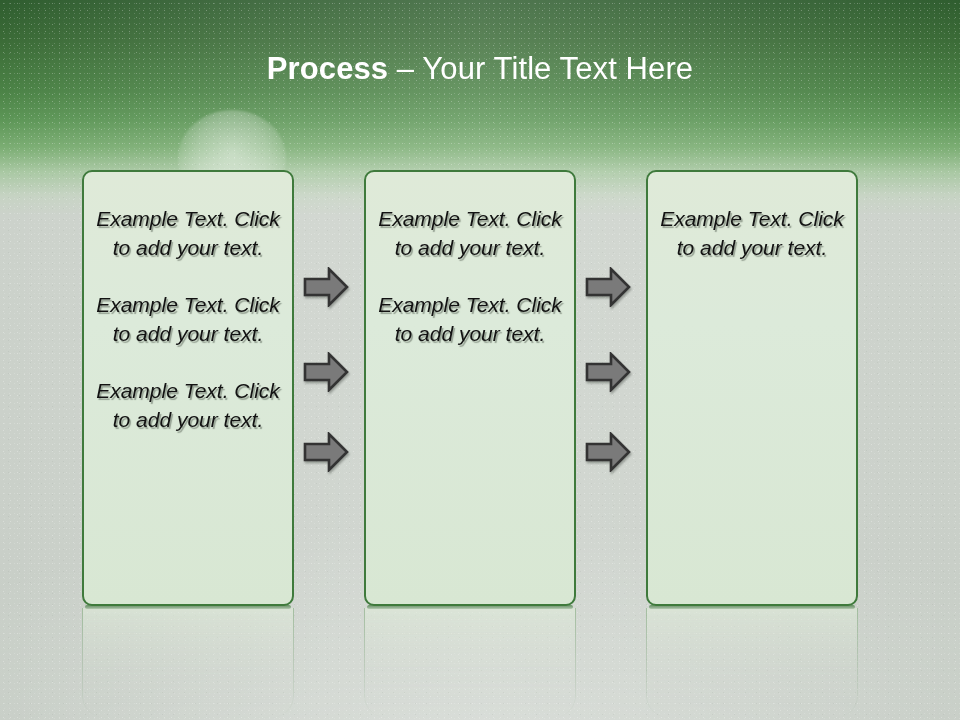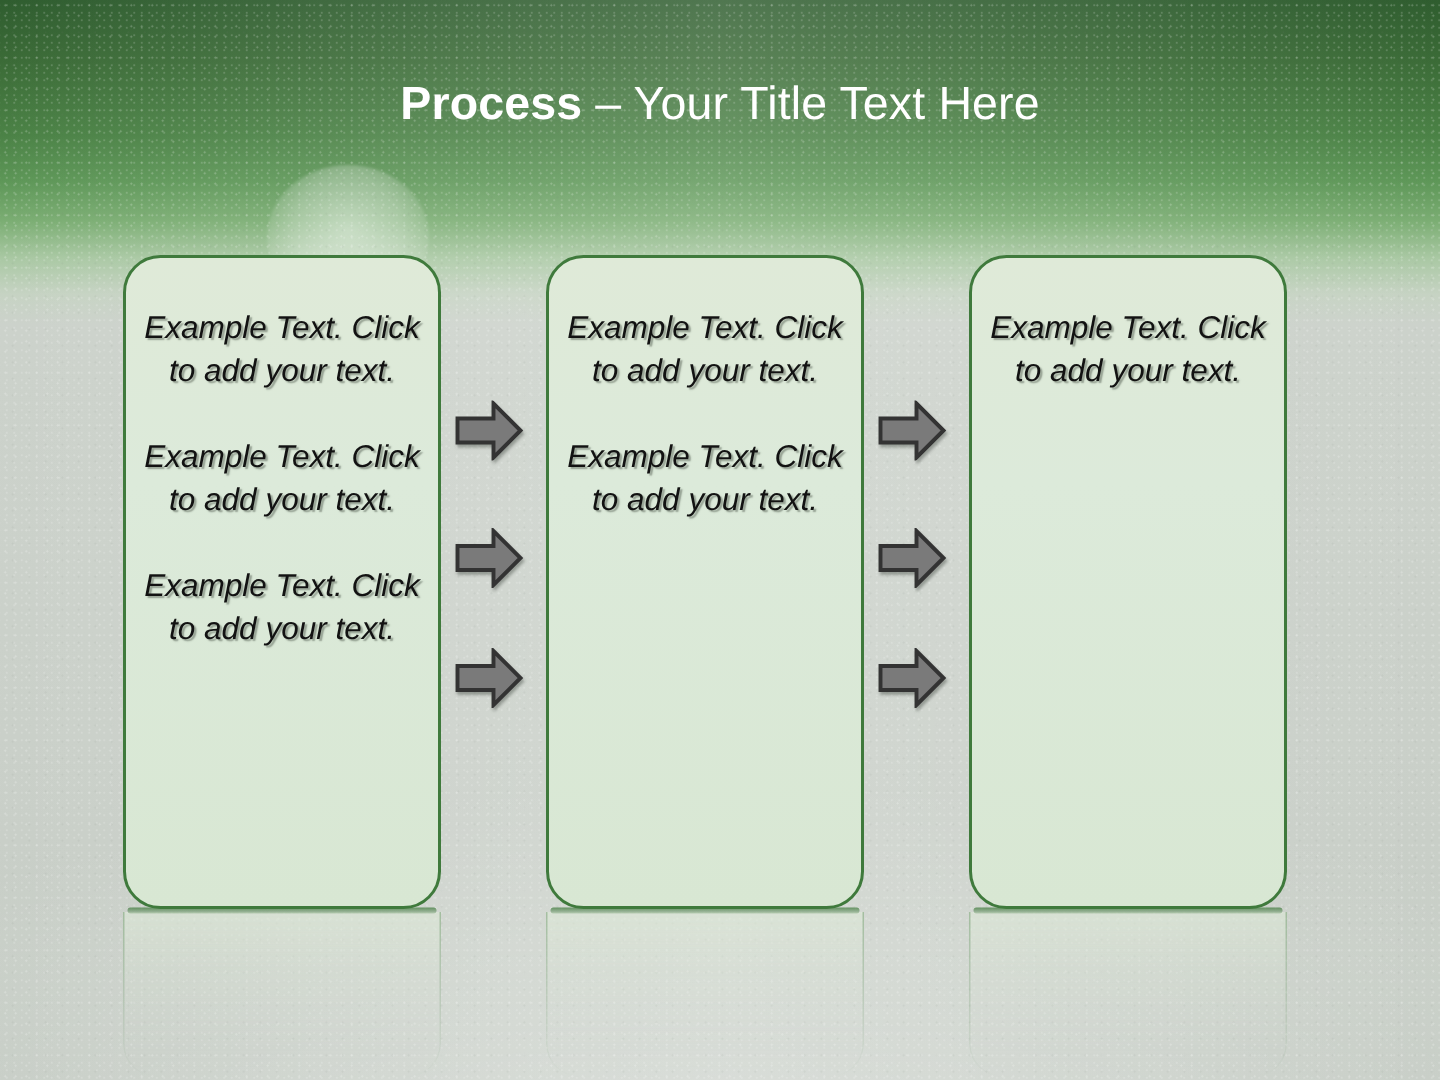--- a/index.html
+++ b/index.html
@@ -49,21 +49,21 @@
   
   .header{position:absolute;left:0;top:0;width:960px;height:122px;z-index:5;}
   .header-title{position:absolute;left:0;top:50px;width:960px;text-align:center;
     font-size:31px;line-height:38px;color:#ffffff;letter-spacing:.1px;
     font-family:"Liberation Sans",sans-serif;white-space:nowrap;}
   .header-title .strong{font-weight:bold;}
   .header-title .rest{font-weight:normal;}
 
   
   .box{position:absolute;top:170px;width:212px;height:436px;
-    box-sizing:border-box;border:2.5px solid #3f7a3c;border-radius:25px;
+    box-sizing:border-box;border:2.5px solid #3f7a3c;border-radius:10px;
     background:linear-gradient(to bottom,#dfead8 0%,#dceada 35%,#d8e7d3 100%);
     z-index:4;}
   #box-1{left:82px;}
   #box-2{left:364px;}
   #box-3{left:646px;}
 
   .box-text{position:absolute;left:8px;right:8px;top:32px;
     text-align:center;font-style:italic;font-weight:normal;
     font-size:21px;line-height:29px;color:#121212;
     font-family:"Liberation Sans",sans-serif;

